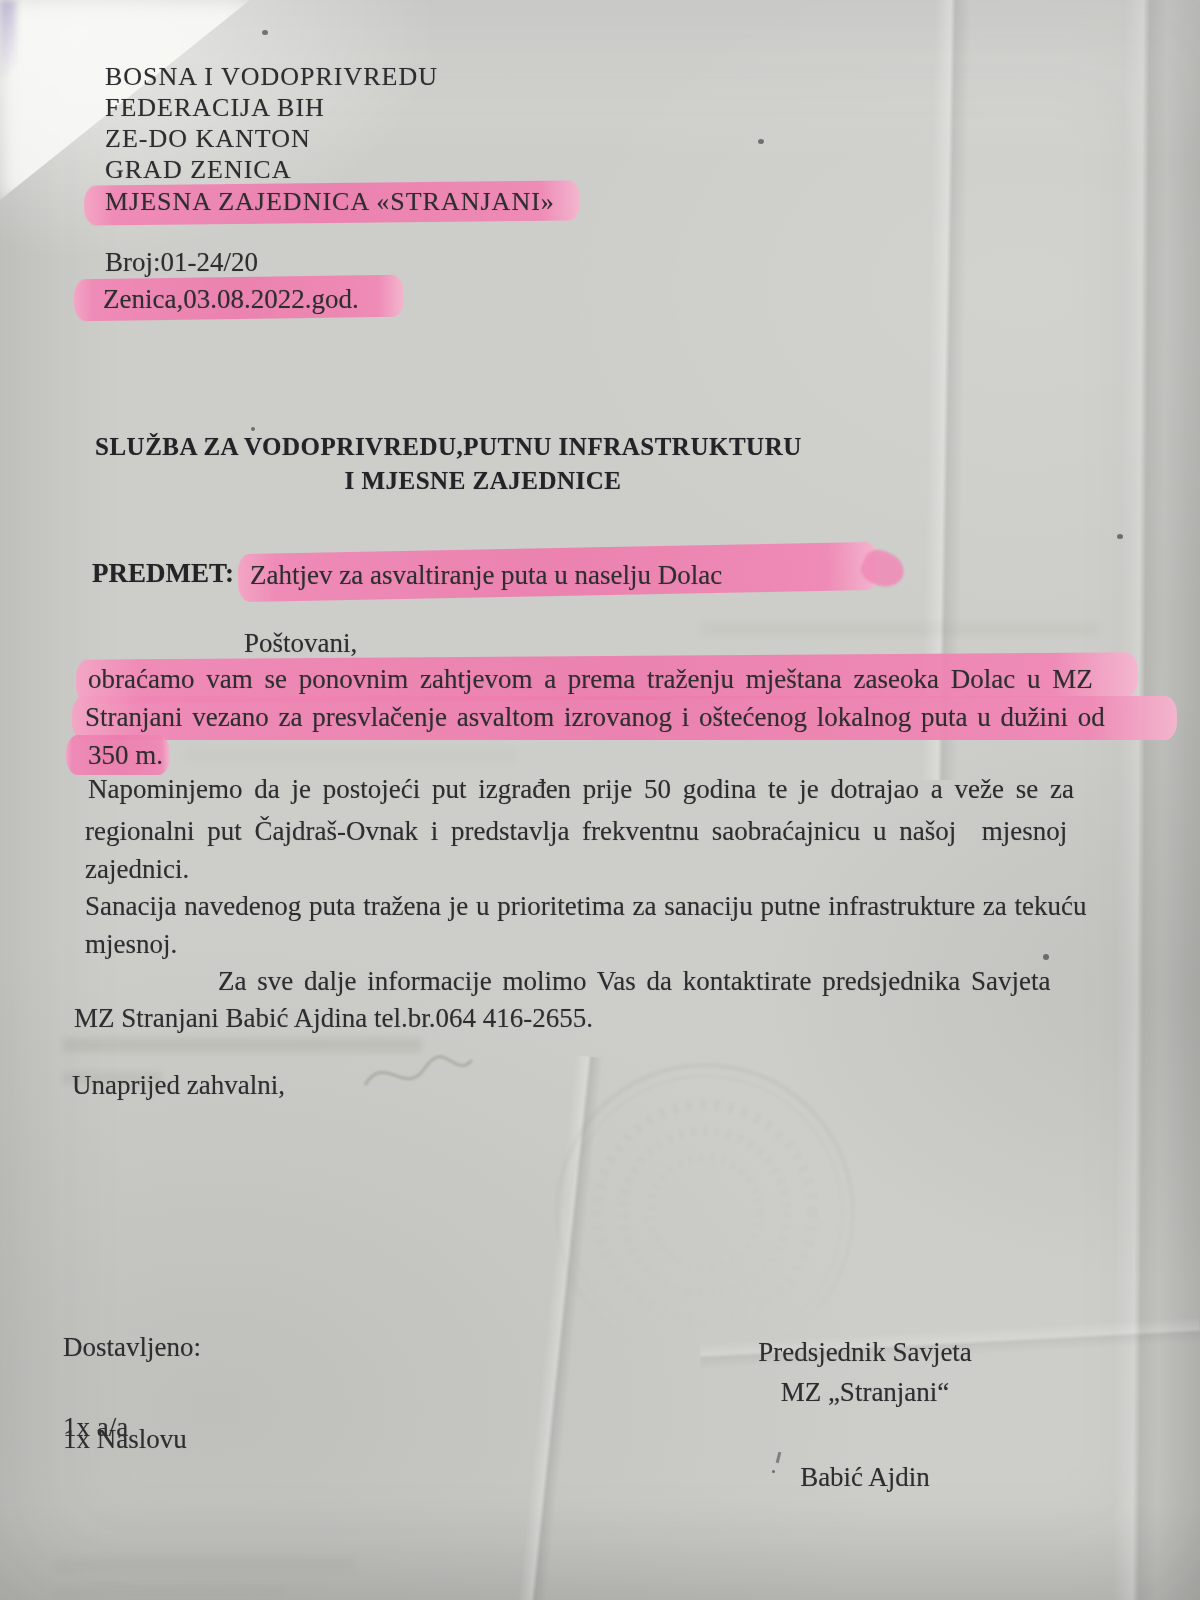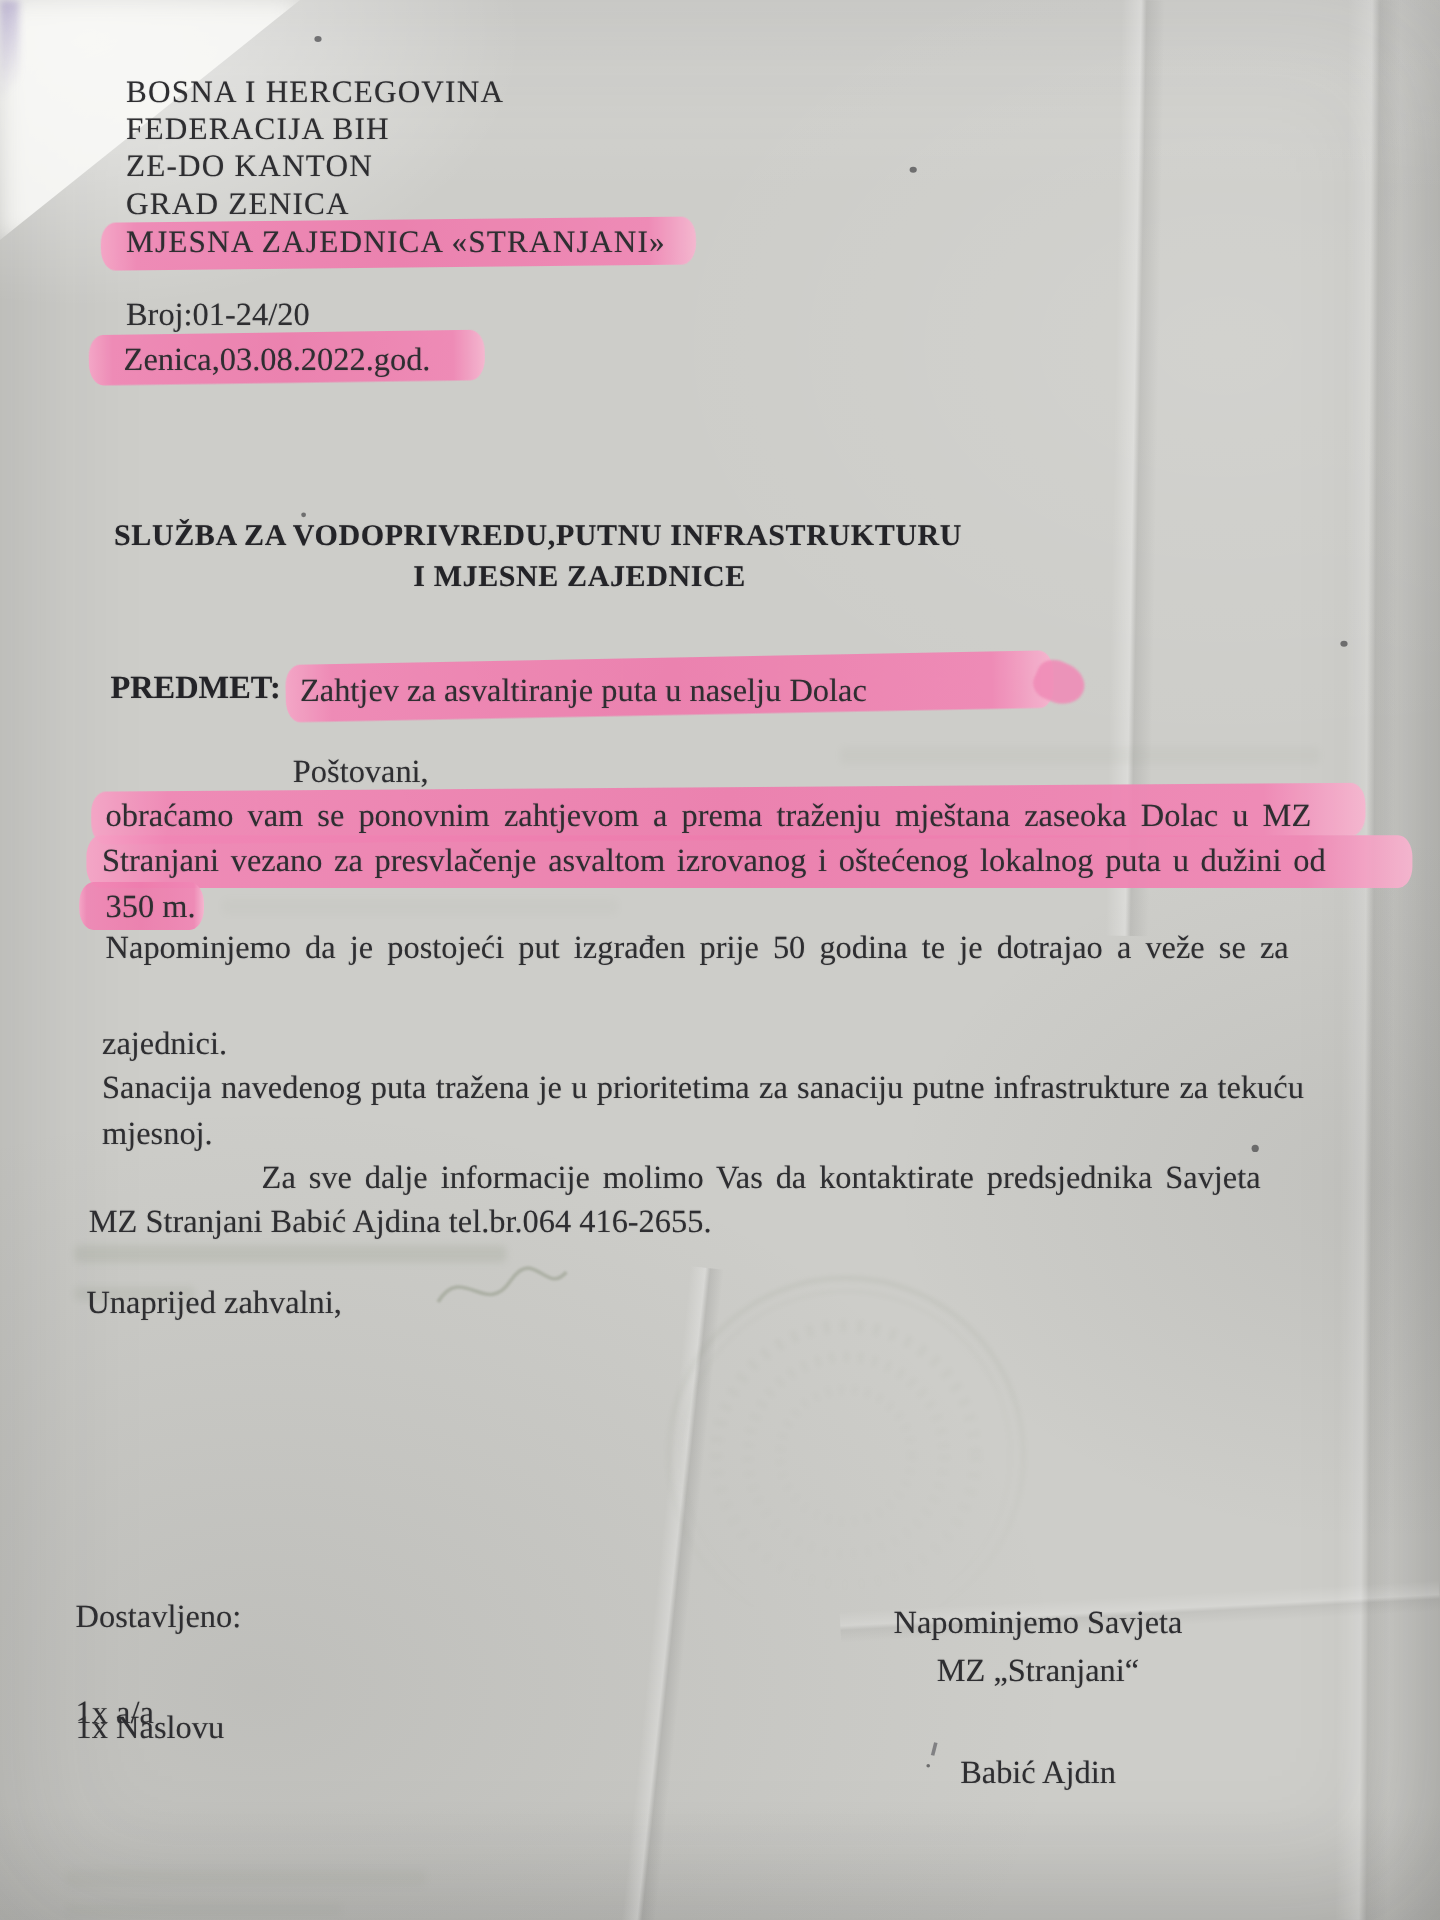--- a/index.html
+++ b/index.html
@@ -92,21 +92,21 @@
   <div class="ghostbar" style="left:62px;top:1038px;width:360px;height:14px;opacity:.5;"></div>
   <div class="ghostbar" style="left:62px;top:1072px;width:100px;height:12px;opacity:.4;"></div>
   <svg style="position:absolute;left:360px;top:1040px;opacity:.45;filter:blur(1px);" width="130" height="70">
     <path d="M5,45 C25,12 45,58 65,28 S95,40 112,20" fill="none" stroke="#8a927e" stroke-width="3"></path>
   </svg>
   <div class="ghostbar" style="left:700px;top:622px;width:400px;height:15px;opacity:.16;"></div>
   <div class="ghostbar" style="left:185px;top:749px;width:330px;height:13px;opacity:.12;"></div>
   <div class="ghostbar" style="left:55px;top:1558px;width:300px;height:14px;opacity:.2;"></div>
   <div class="ghostbar" style="left:55px;top:1586px;width:230px;height:10px;opacity:.18;"></div>
 
-  <div class="tl caps" style="left:105px;top:62px;">BOSNA I HERCEGOVINA</div>
+  <div class="tl caps" style="left:105px;top:62px;">BOSNA I VODOPRIVREDU</div>
   <div class="tl caps" style="left:105px;top:93px;">FEDERACIJA BIH</div>
   <div class="tl caps" style="left:105px;top:124px;">ZE-DO KANTON</div>
   <div class="tl caps" style="left:105px;top:155px;">GRAD ZENICA</div>
   <div class="tl caps" style="left:105px;top:187px;">MJESNA ZAJEDNICA «STRANJANI»</div>
 
   <div class="tl" style="left:105px;top:247px;">Broj:01-24/20</div>
   <div class="tl" style="left:103px;top:284px;">Zenica,03.08.2022.god.</div>
 
   <div class="tl bold heading" style="left:95px;top:432px;">SLUŽBA ZA VODOPRIVREDU,PUTNU INFRASTRUKTURU</div>
   <div class="tl bold heading" style="left:95px;top:466px;width:776px;text-align:center;white-space:normal;">I MJESNE ZAJEDNICE</div>
@@ -114,35 +114,36 @@
   <div class="tl bold" style="left:92px;top:558px;font-size:27px;">PREDMET:</div>
   <div class="tl" style="left:250px;top:560px;">Zahtjev za asvaltiranje puta u naselju Dolac</div>
 
   <div class="tl" style="left:244px;top:628px;">Poštovani,</div>
 
   <div class="tl" style="left:85px;top:702px;word-spacing:3px;">Stranjani vezano za presvlačenje asvaltom izrovanog i oštećenog lokalnog puta u dužini od</div>
   <div class="tl" style="left:88px;top:664px;word-spacing:5px;">obraćamo vam se ponovnim zahtjevom a prema traženju mještana zaseoka Dolac u MZ</div>
   <div class="tl" style="left:88px;top:740px;">350 m.</div>
 
   <div class="tl" style="left:88px;top:774px;word-spacing:5px;">Napominjemo da je postojeći put izgrađen prije 50 godina te je dotrajao a veže se za</div>
+  <div class="tl" style="left:85px;top:816px;word-spacing:6px;">regionalni put Čajdraš-Ovnak i predstavlja frekventnu saobraćajnicu u našoj  mjesnoj</div>
   <div class="tl" style="left:85px;top:854px;font-family:Liberation Serif, serif;">zajednici.</div>
 
   <div class="tl" style="left:85px;top:891px;word-spacing:1px;">Sanacija navedenog puta tražena je u prioritetima za sanaciju putne infrastrukture za tekuću</div>
   <div class="tl" style="left:85px;top:929px;">mjesnoj.</div>
 
   <div class="tl" style="left:218px;top:966px;word-spacing:4px;">Za sve dalje informacije molimo Vas da kontaktirate predsjednika Savjeta</div>
   <div class="tl" style="left:74px;top:1003px;">MZ Stranjani Babić Ajdina tel.br.064 416-2655.</div>
 
   <div class="tl" style="left:72px;top:1070px;">Unaprijed zahvalni,</div>
 
   <div class="tl" style="left:63px;top:1332px;">Dostavljeno:</div>
   <div class="tl" style="left:63px;top:1424px;">1x Naslovu</div>
   <div class="tl" style="left:63px;top:1412px;">1x a/a</div>
 
-  <div class="tl sig-right" style="top:1337px;">Napominjemo Savjeta</div>
+  <div class="tl sig-right" style="top:1337px;">Predsjednik Savjeta</div>
   <div class="tl sig-right" style="top:1377px;">MZ „Stranjani“</div>
   <div class="tl sig-right" style="top:1462px;">Babić Ajdin</div>
 
   <div class="speck" style="left:262px;top:30px;width:6px;height:5px;"></div>
   <div class="speck" style="left:758px;top:139px;width:6px;height:5px;"></div>
   <div class="speck" style="left:251px;top:427px;width:4px;height:4px;"></div>
   <div class="speck" style="left:1117px;top:534px;width:6px;height:5px;"></div>
   <div class="speck" style="left:1043px;top:954px;width:6px;height:6px;"></div>
   <div class="tick" style="left:777px;top:1452px;"></div>
   <div class="speck" style="left:772px;top:1470px;width:3px;height:3px;"></div>

